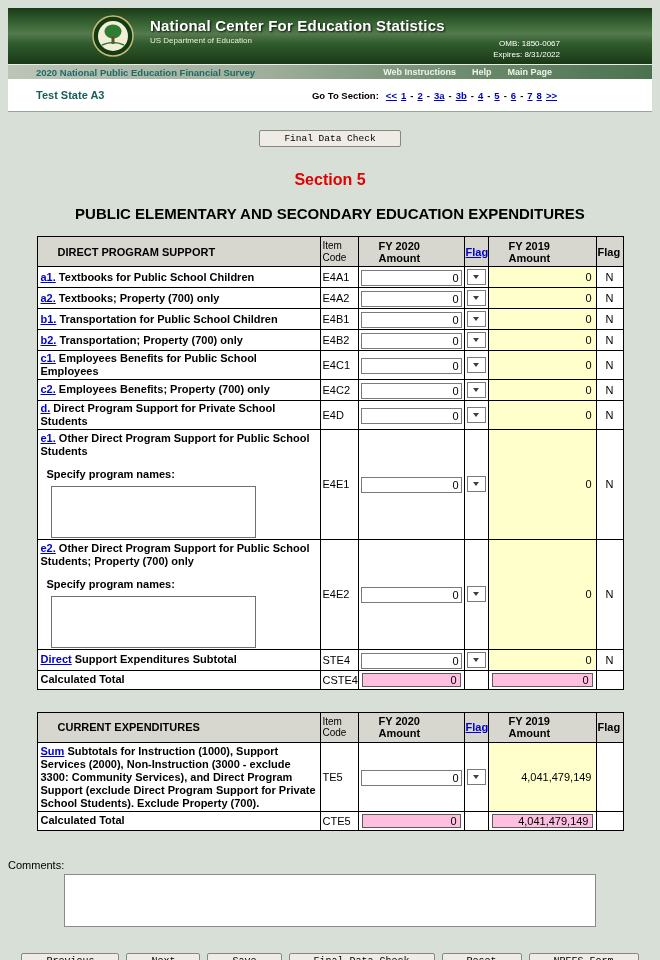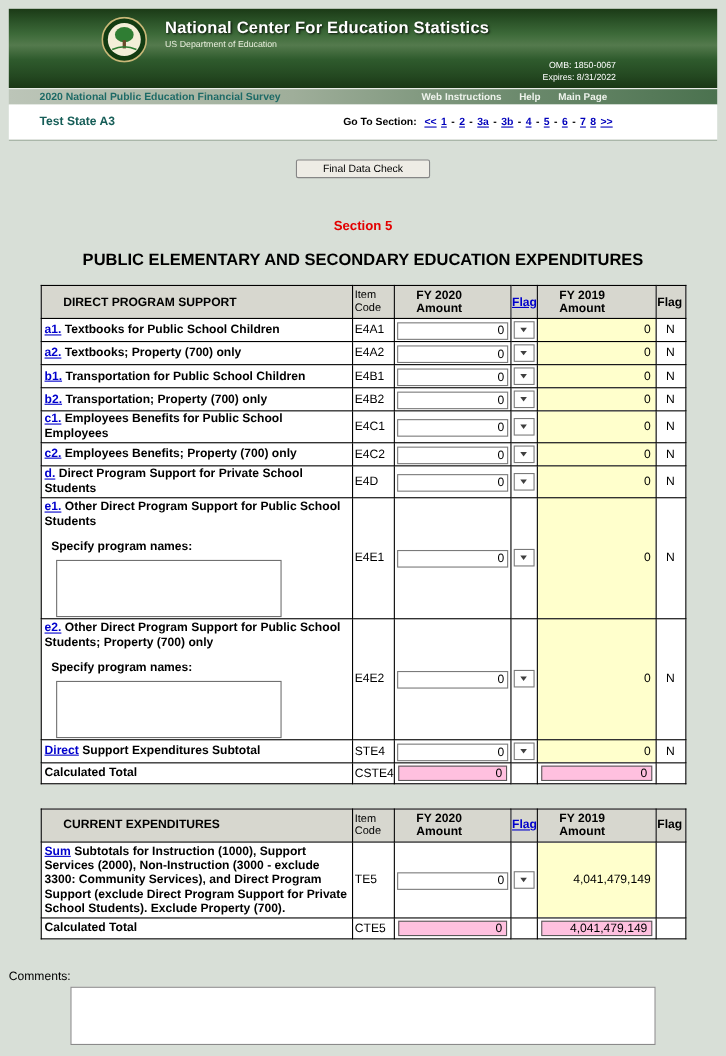--- a/index.html
+++ b/index.html
@@ -6,21 +6,21 @@
   html,body { width:660px; }
   body {
     height:960px;
     background:#d8dfd7;
     font-family:"Liberation Sans","DejaVu Sans",sans-serif;
     padding:8px;
     color:#000;
   }
   .chrome { width:644px; }
   .nces-header {
-    position:relative; height:72px;
+    position:relative; height:56px;
     background:linear-gradient(180deg,#1b3a16 0%,#2b5328 16%,#3d6a39 32%,#547a4d 46%,#2f5b2d 64%,#234720 86%,#1a3715 100%);
   }
   .seal { position:absolute; left:84px; top:7px; width:42px; height:42px; }
   .titles { position:absolute; left:142px; top:9px; color:#fff; }
   .agency-title { font-size:15px; font-weight:bold; letter-spacing:.2px; text-shadow:1px 1px 2px rgba(0,0,0,.85); white-space:nowrap; }
   .agency-sub { font-size:8px; margin-top:2px; color:#e9efdd; }
   .omb { position:absolute; right:92px; bottom:3px; text-align:right; font-size:8px; color:#fff; line-height:1.35; }
   .survey-bar {
     height:15px; display:flex; justify-content:space-between; align-items:center;
     padding:0 100px 0 28px;
@@ -35,25 +35,25 @@
     padding:0 95px 0 28px; border-bottom:1px solid #97a796;
   }
   .state-name { font-size:11px; font-weight:bold; color:#175e58; }
   .goto { display:flex; align-items:center; gap:4px; font-size:9.5px; }
   .goto-label { font-weight:bold; margin-right:3px; }
   .glink { color:#0000bb; font-weight:bold; text-decoration:underline; cursor:pointer; }
   .gsep { font-weight:bold; }
 
   .top-btn-row { text-align:center; margin-top:15px; }
   .btn {
-    font-family:Liberation Sans, sans-serif; font-size:9.5px; color:#000;
+    font-family:Liberation Mono, monospace; font-size:9.5px; color:#000;
     background:#eeece5; border:1px solid #868686; border-radius:2px;
     padding:2px 24px; cursor:pointer;
   }
-  .section-label { text-align:center; margin-top:36px; font-size:12px; font-weight:bold; color:#e30000; }
+  .section-label { text-align:center; margin-top:24px; font-size:16px; font-weight:bold; color:#e30000; }
   .page-title { text-align:center; margin-top:16px; font-size:15px; font-weight:bold; }
 
   table.data-table {
     width:586px; margin:14px auto 0; border-collapse:collapse; table-layout:fixed; background:#fff;
   }
   table.gap2 { margin-top:22px; }
   .data-table th,.data-table td { border:1px solid #000; overflow:hidden; }
   .data-table th { background:#d7d7cf; text-align:left; font-size:11px; font-weight:bold; padding:2px 20px; vertical-align:middle; }
   th.item-h { font-weight:normal; font-size:10px; line-height:1.15; padding:2px 2px; }
   th.flag-h { padding:2px 1px; }

